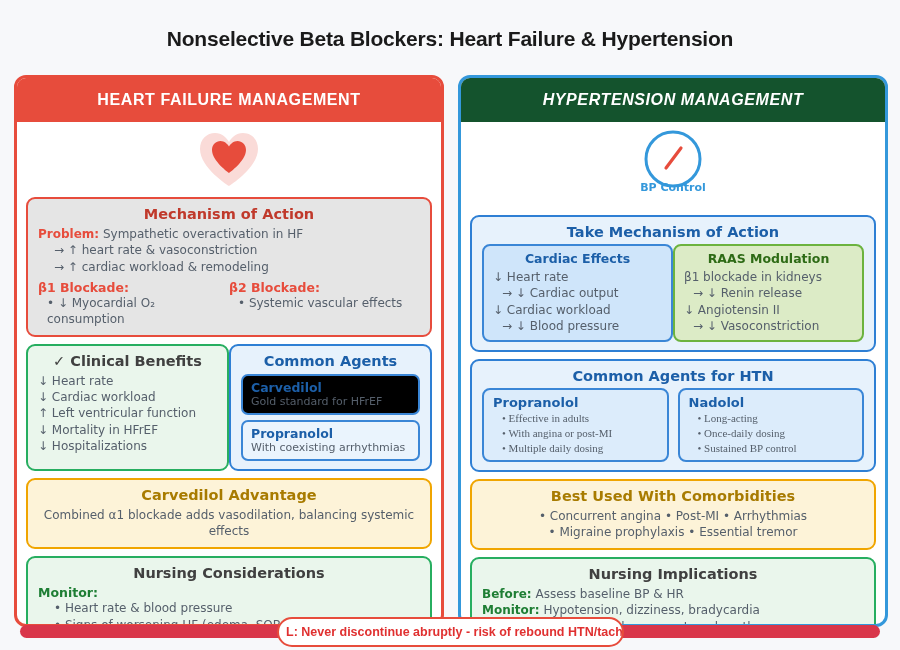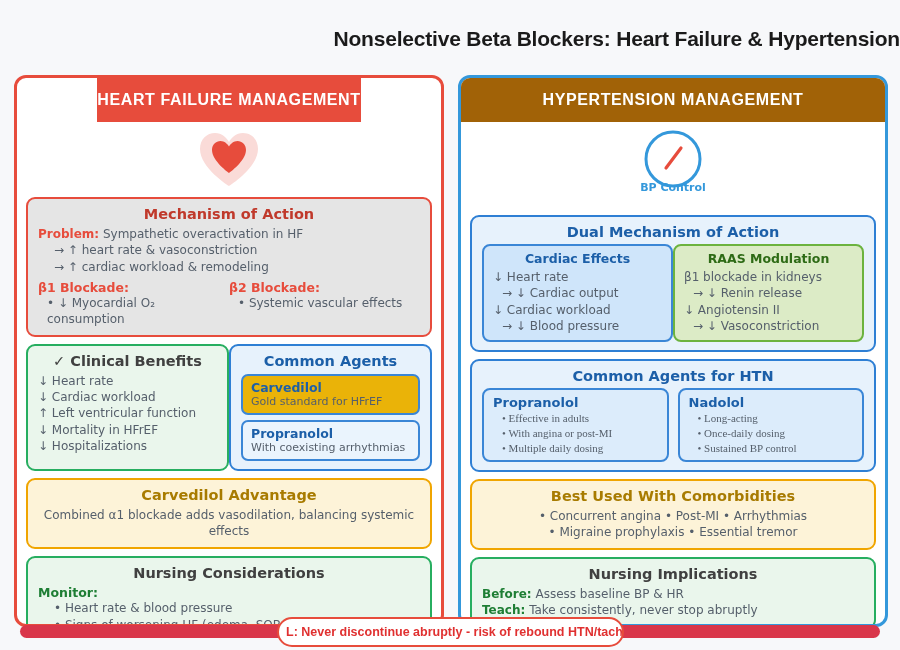--- a/index.html
+++ b/index.html
@@ -4,21 +4,21 @@
 <style>
   html,body{margin:0;padding:0;}
   body{
     width:900px;height:650px;
     background:#f7f8fa;
     font-family:"DejaVu Sans","Liberation Sans",sans-serif;
     overflow:hidden;
     position:relative;
   }
   .page-title{
-    text-align:right;
+    text-align:center;
     font-size:21px;
     font-weight:bold;
     color:#1a1a1a;
     letter-spacing:-0.2px;
     padding-top:13px;
     font-family:"Liberation Sans","DejaVu Sans",sans-serif;
   }
   .columns{
     display:flex;
     gap:14px;
@@ -29,33 +29,33 @@
   .panel{
     flex:1;
     border-radius:12px;
     border:3px solid;
     background:#ffffff;
     display:flex;
     flex-direction:column;
     overflow:hidden;
     box-sizing:border-box;
   }
-  .panel.hf{border-color:#e74c3c;align-items:center;}
+  .panel.hf{border-color:#e74c3c;}
   .panel.htn{border-color:#3498db;}
   .panel-header{
     color:#ffffff;
     font-size:16px;
     font-weight:bold;
     text-align:center;
     padding:13px 0 13px 0;
     letter-spacing:0.6px;
     font-family:"Liberation Sans","DejaVu Sans",sans-serif;
   }
   .panel.hf .panel-header{background:#e74c3c;}
-  .panel.htn .panel-header{background:#a16207;}
+  .panel.htn .panel-header{background:#14532d;font-style:italic;}
   .panel-body{
     padding:6px 9px 8px 9px;
     display:flex;
     flex-direction:column;
     gap:7px;
     flex:1;
     box-sizing:border-box;
   }
 
   
@@ -86,21 +86,21 @@
   .indent{padding-left:16px;}
   .indent2{padding-left:9px;}
   .row2{display:flex;gap:0;}
   .row2>div{flex:1;}
   .center{text-align:center;}
 
   .agent-card{
     border:2px solid #3a86d6;border-radius:7px;
     padding:4px 8px 5px 8px;margin-top:5px;box-sizing:border-box;
   }
-  .agent-card.dark{background:#eab308;}
+  .agent-card.dark{background:#000000;}
   .agent-card.light{background:#eaf4fd;}
   .agent-name{font-weight:bold;color:#1c5fa8;font-size:12.5px;}
   .agent-desc{color:#555f6b;font-size:11px;}
 
   .subbox{border:2px solid;border-radius:8px;padding:5px 9px 6px 9px;box-sizing:border-box;overflow:hidden;}
   .subbox.b{background:#cfe5fa;border-color:#3a86d6;}
   .subbox.g{background:#dcebc6;border-color:#6cb33f;}
   .sub-title{text-align:center;font-weight:bold;font-size:12.5px;margin-bottom:3px;}
   .subbox.b .sub-title{color:#1c5fa8;}
   .subbox.g .sub-title{color:#2e6b16;}
@@ -212,21 +212,21 @@
 
       <div class="gauge-wrap">
         <svg width="62" height="62" viewBox="0 0 62 62">
           <circle cx="31" cy="31" r="27" fill="none" stroke="#3498db" stroke-width="3"></circle>
           <line x1="24" y1="40" x2="39" y2="20" stroke="#e74c3c" stroke-width="3.2" stroke-linecap="round"></line>
         </svg>
         <div class="gauge-label">BP Control</div>
       </div>
 
       <div class="box blue">
-        <div class="box-title">Dual Mechanism of Action</div>
+        <div class="box-title">Take Mechanism of Action</div>
         <div class="row2">
           <div class="subbox b">
             <div class="sub-title">Cardiac Effects</div>
             <div class="txt">↓ Heart rate</div>
             <div class="txt indent2">→ ↓ Cardiac output</div>
             <div class="txt">↓ Cardiac workload</div>
             <div class="txt indent2">→ ↓ Blood pressure</div>
           </div>
           <div class="subbox g">
             <div class="sub-title">RAAS Modulation</div>
@@ -262,20 +262,24 @@
         <div class="txt center">• Migraine prophylaxis • Essential tremor</div>
       </div>
 
       <div class="box green">
         <div class="box-title">Nursing Implications</div>
         <div class="txt">
           <span class="lbl green">Before:</span>
           <span>Assess baseline BP &amp; HR</span>
         </div>
         <div class="txt">
+          <span class="lbl green">Monitor:</span>
+          <span>Hypotension, dizziness, bradycardia</span>
+        </div>
+        <div class="txt">
           <span class="lbl green">Teach:</span>
           <span>Take consistently, never stop abruptly</span>
         </div>
       </div>
 
     </div>
   </div>
 </div>
 
 <div class="warn-bar"></div>

